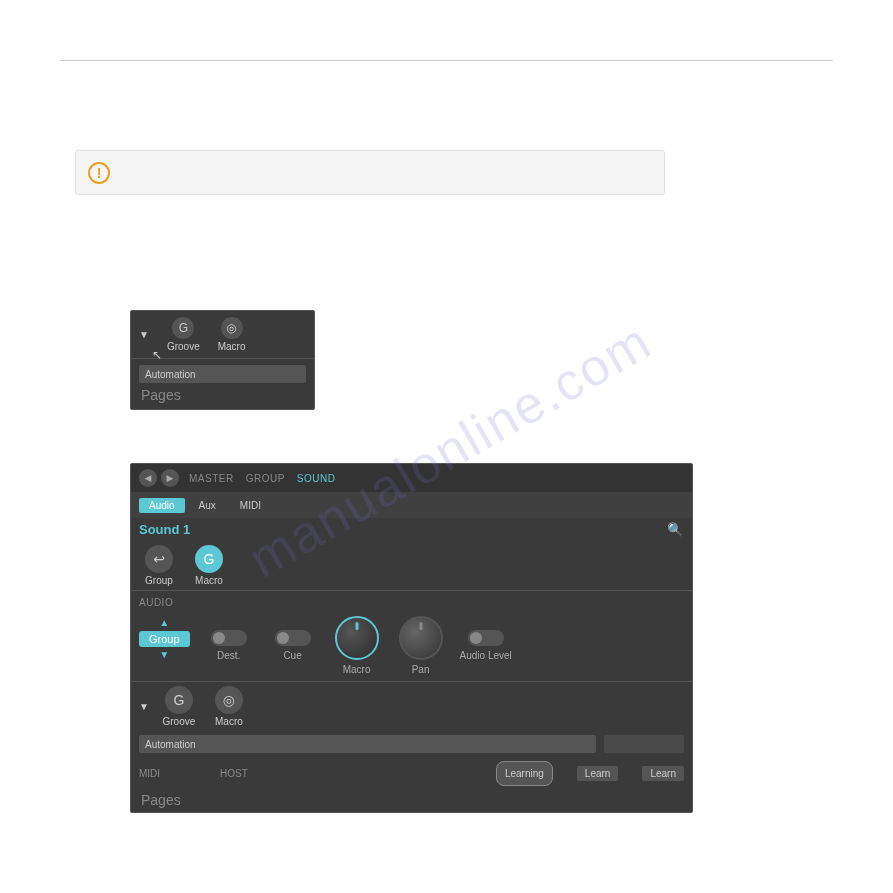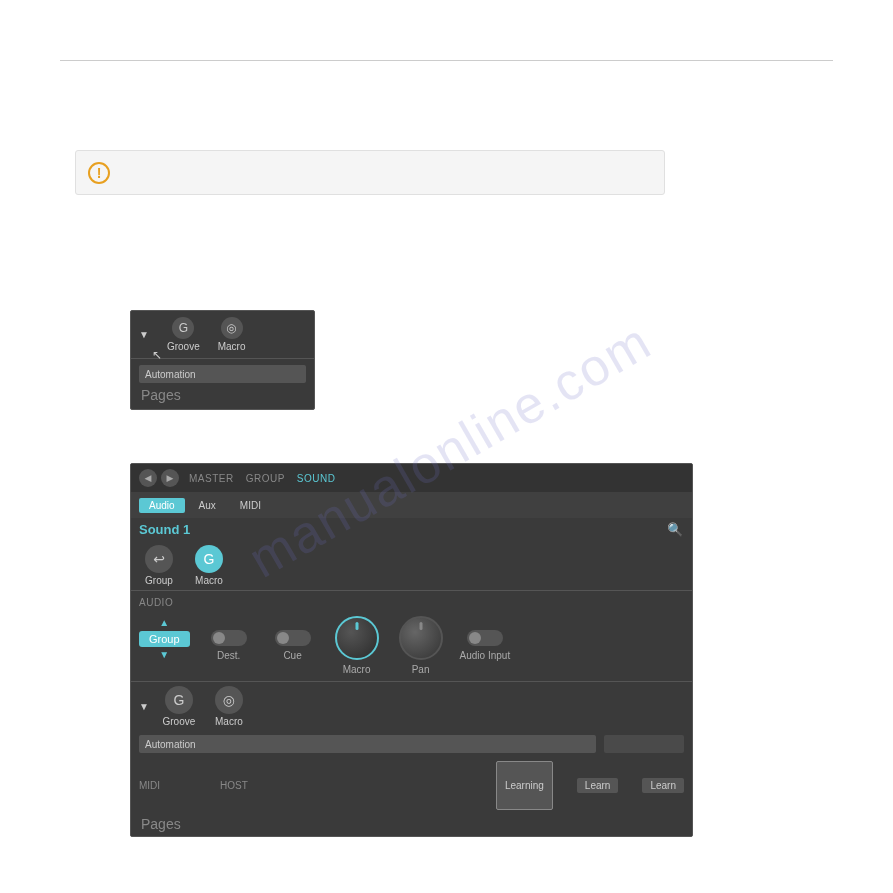--- a/index.html
+++ b/index.html
@@ -404,22 +404,22 @@
       color: #ccc;
       border-radius: 2px;
       padding: 2px 8px;
       font-size: 10px;
       cursor: pointer;
       margin-left: 16px;
     }
     .learning-btn {
       background: #555;
       color: #ccc;
-      border-radius: 2px;
-      padding: 18px 8px;
+      border-radius: 8px;
+      padding: 6px 8px;
       font-size: 10px;
       cursor: pointer;
       border: 1px solid #888;
     }
 
     
     .watermark {
       position: absolute;
       top: 200px;
       left: 200px;
@@ -543,21 +543,21 @@
 
       <div class="audio-col">
         <div class="knob">
           <div class="knob-indicator knob-indicator-dark"></div>
         </div>
         <span class="col-label">Pan</span>
       </div>
 
       <div class="audio-col">
         <div class="toggle-switch"></div>
-        <span class="col-label">Audio Input</span>
+        <span class="col-label">Audio Level</span>
       </div>
 
     </div>
   </div>
 
   <div class="sep"></div>
 
   <div class="bottom-row">
     <div class="panel-arrow-down">▼</div>
     <div class="ctrl-btn">

